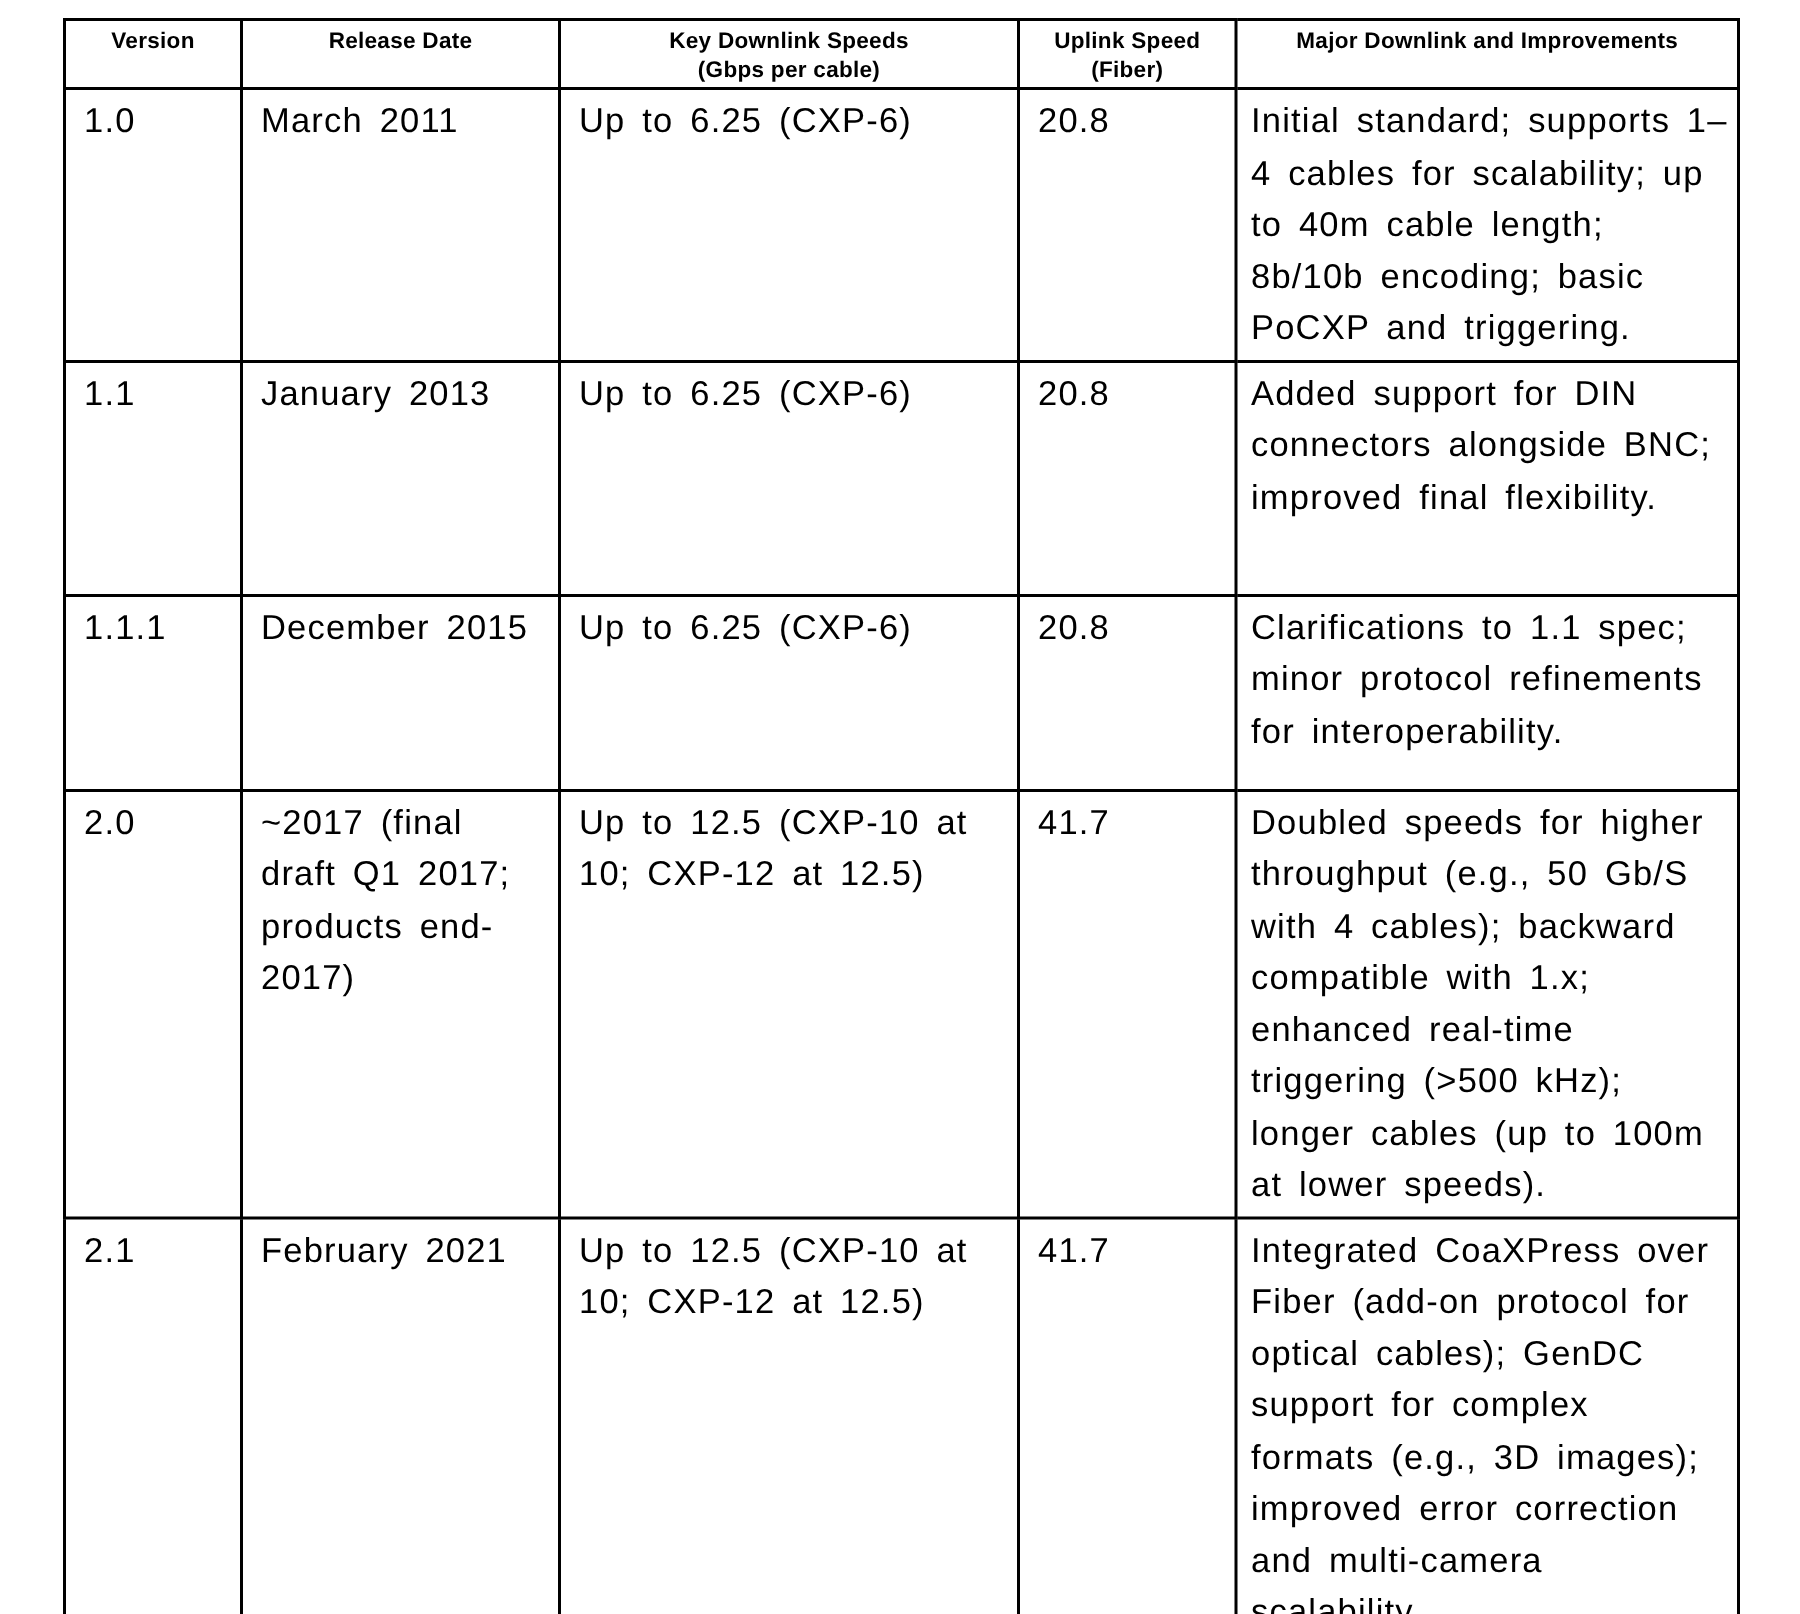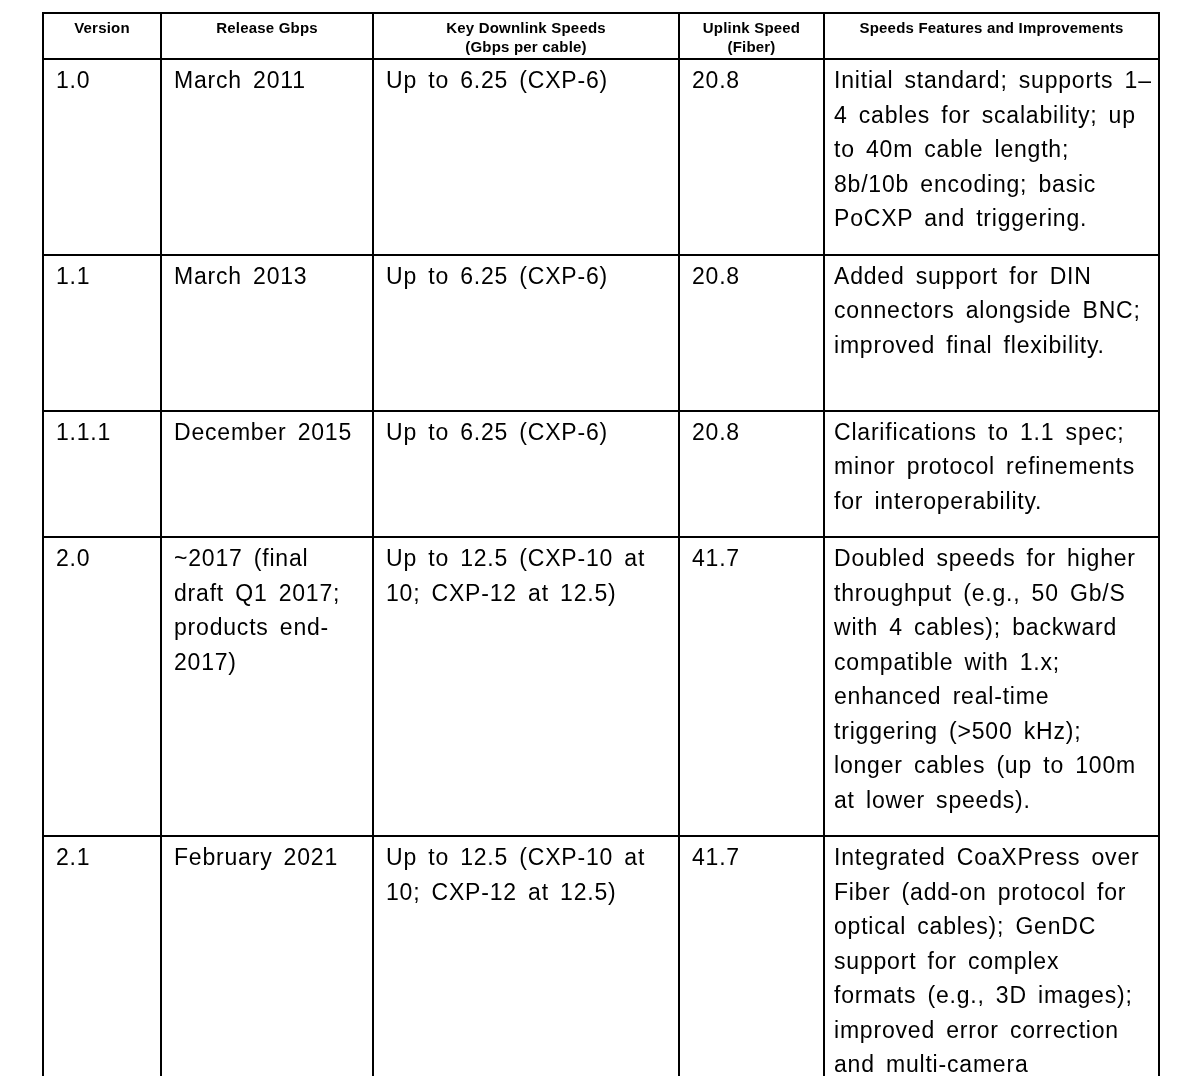--- a/index.html
+++ b/index.html
@@ -38,28 +38,28 @@
     padding: 4px 4px 2px 4px;
     letter-spacing: 0.2px;
   }
   thead tr { height: 45px; }
   td {
     font-size: 23px;
     line-height: 34.5px;
     font-weight: 400;
     text-align: left;
     vertical-align: top;
-    padding: 3px 8px 18px 12px;
+    padding: 3px 8px 4px 12px;
     letter-spacing: 0.8px;
     word-spacing: 4px;
   }
   td.features-cell { padding-left: 9px; padding-right: 6px; }
   tbody tr.r1 { height: 173px; }
   tbody tr.r2 { height: 156px; }
-  tbody tr.r3 { height: 112px; }
+  tbody tr.r3 { height: 130px; }
   tbody tr.r4 { height: 276px; }
   tbody tr.r5 { height: 278px; }
 </style>
 </head>
 <body>
 
 <div class="page">
   <table class="version-table">
     <colgroup>
       <col class="c-version">
@@ -67,46 +67,46 @@
       <col class="c-downlink">
       <col class="c-uplink">
       <col class="c-features">
     </colgroup>
     <thead>
       <tr>
         <th>
           <div>Version</div>
         </th>
         <th>
-          <div>Release Gbps</div>
+          <div>Release Date</div>
         </th>
         <th>
           <div>Key Downlink Speeds</div>
           <div>(Gbps per cable)</div>
         </th>
         <th>
           <div>Uplink Speed</div>
           <div>(Fiber)</div>
         </th>
         <th>
-          <div>Speeds Features and Improvements</div>
+          <div>Major Downlink and Improvements</div>
         </th>
       </tr>
     </thead>
     <tbody>
       <tr class="r1">
         <td>1.0</td>
         <td>March 2011</td>
         <td>Up to 6.25 (CXP-6)</td>
         <td>20.8</td>
         <td class="features-cell">Initial standard; supports 1–4 cables for scalability; up to 40m cable length; 8b/10b encoding; basic PoCXP and triggering.</td>
       </tr>
       <tr class="r2">
         <td>1.1</td>
-        <td>March 2013</td>
+        <td>January 2013</td>
         <td>Up to 6.25 (CXP-6)</td>
         <td>20.8</td>
         <td class="features-cell">Added support for DIN connectors alongside BNC; improved final flexibility.</td>
       </tr>
       <tr class="r3">
         <td>1.1.1</td>
         <td>December 2015</td>
         <td>Up to 6.25 (CXP-6)</td>
         <td>20.8</td>
         <td class="features-cell">Clarifications to 1.1 spec; minor protocol refinements for interoperability.</td>

